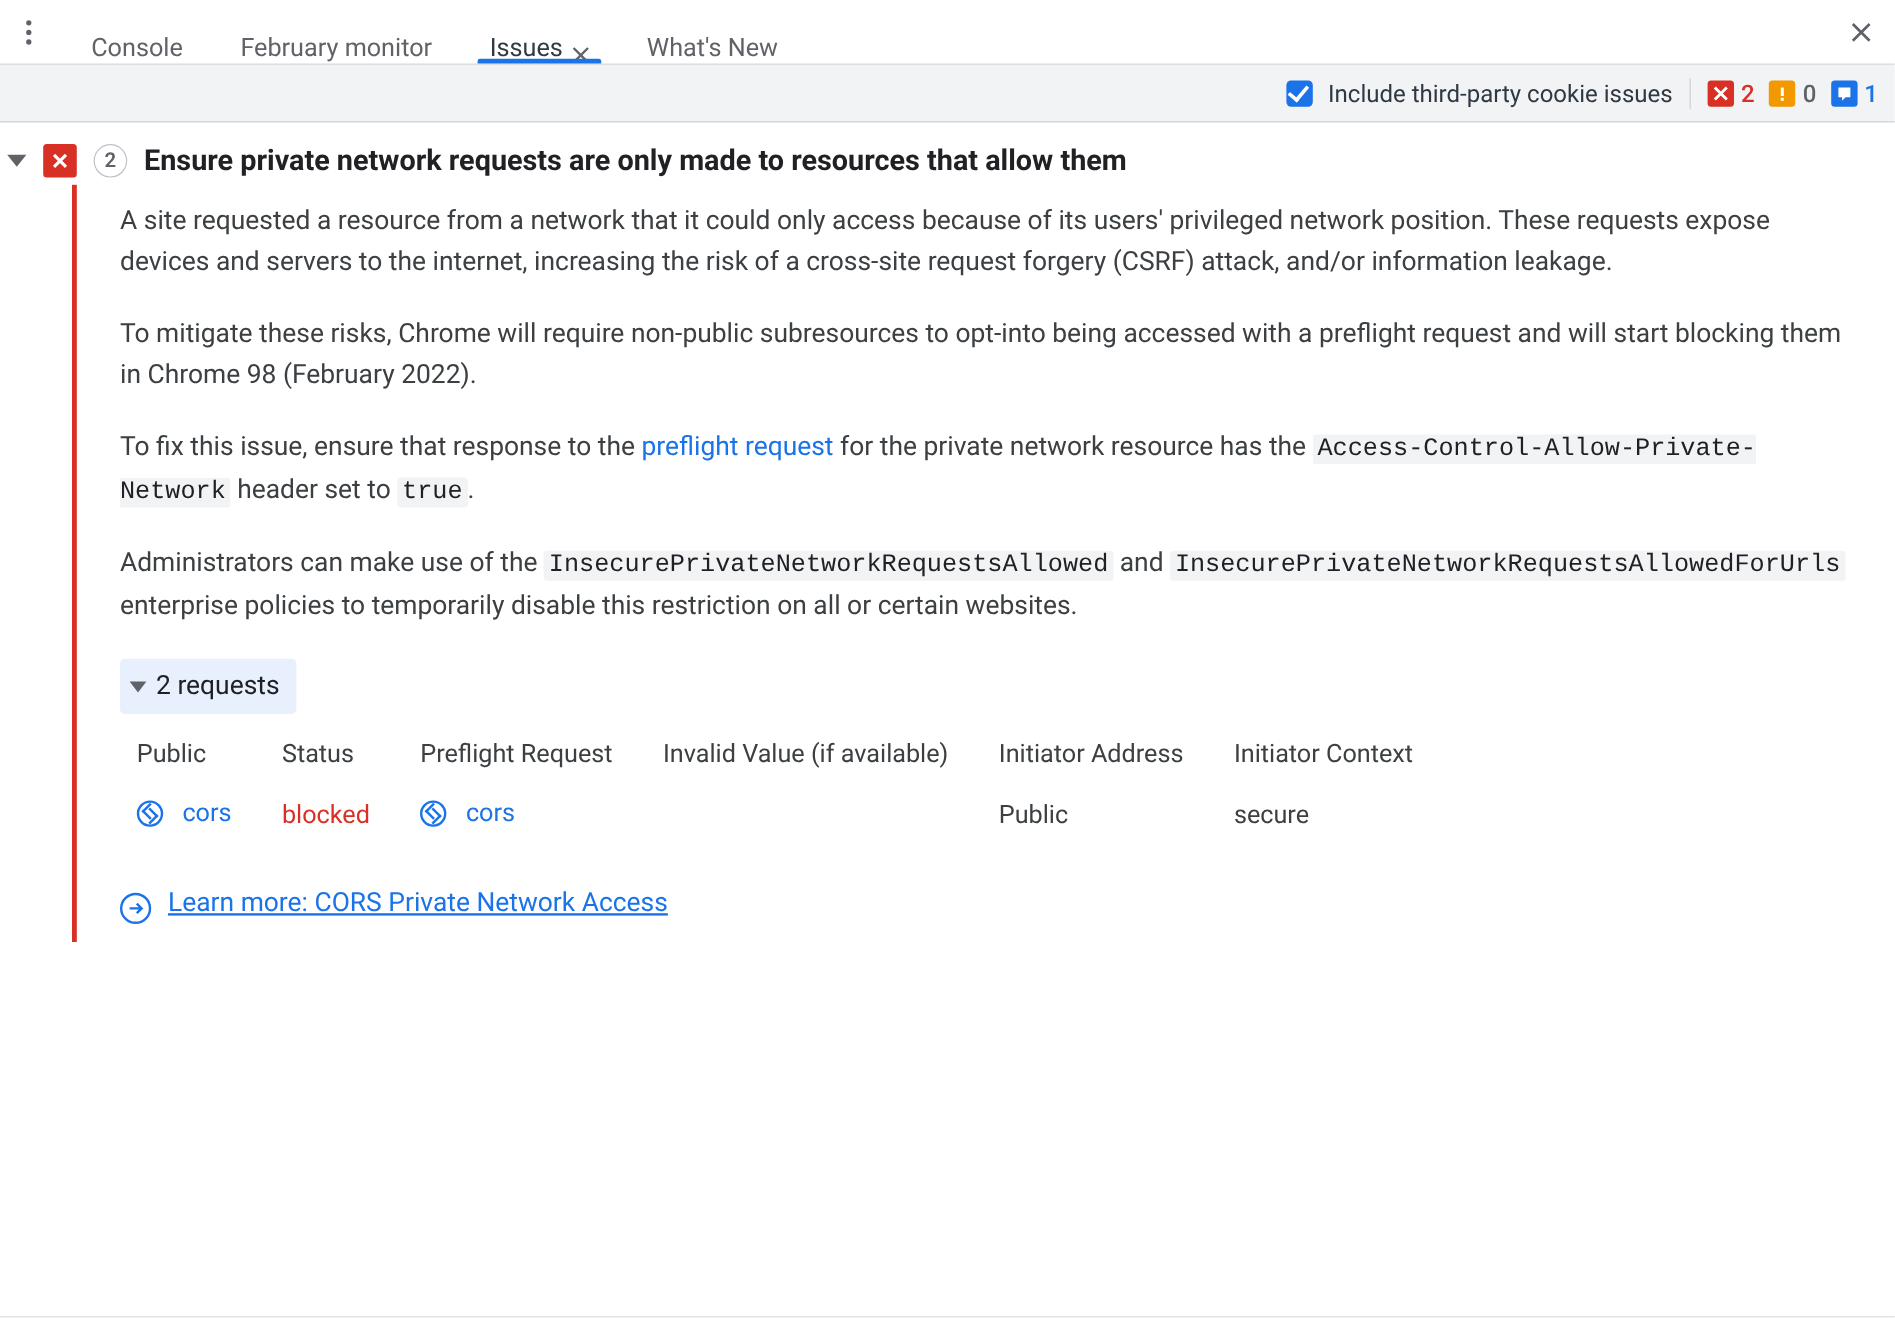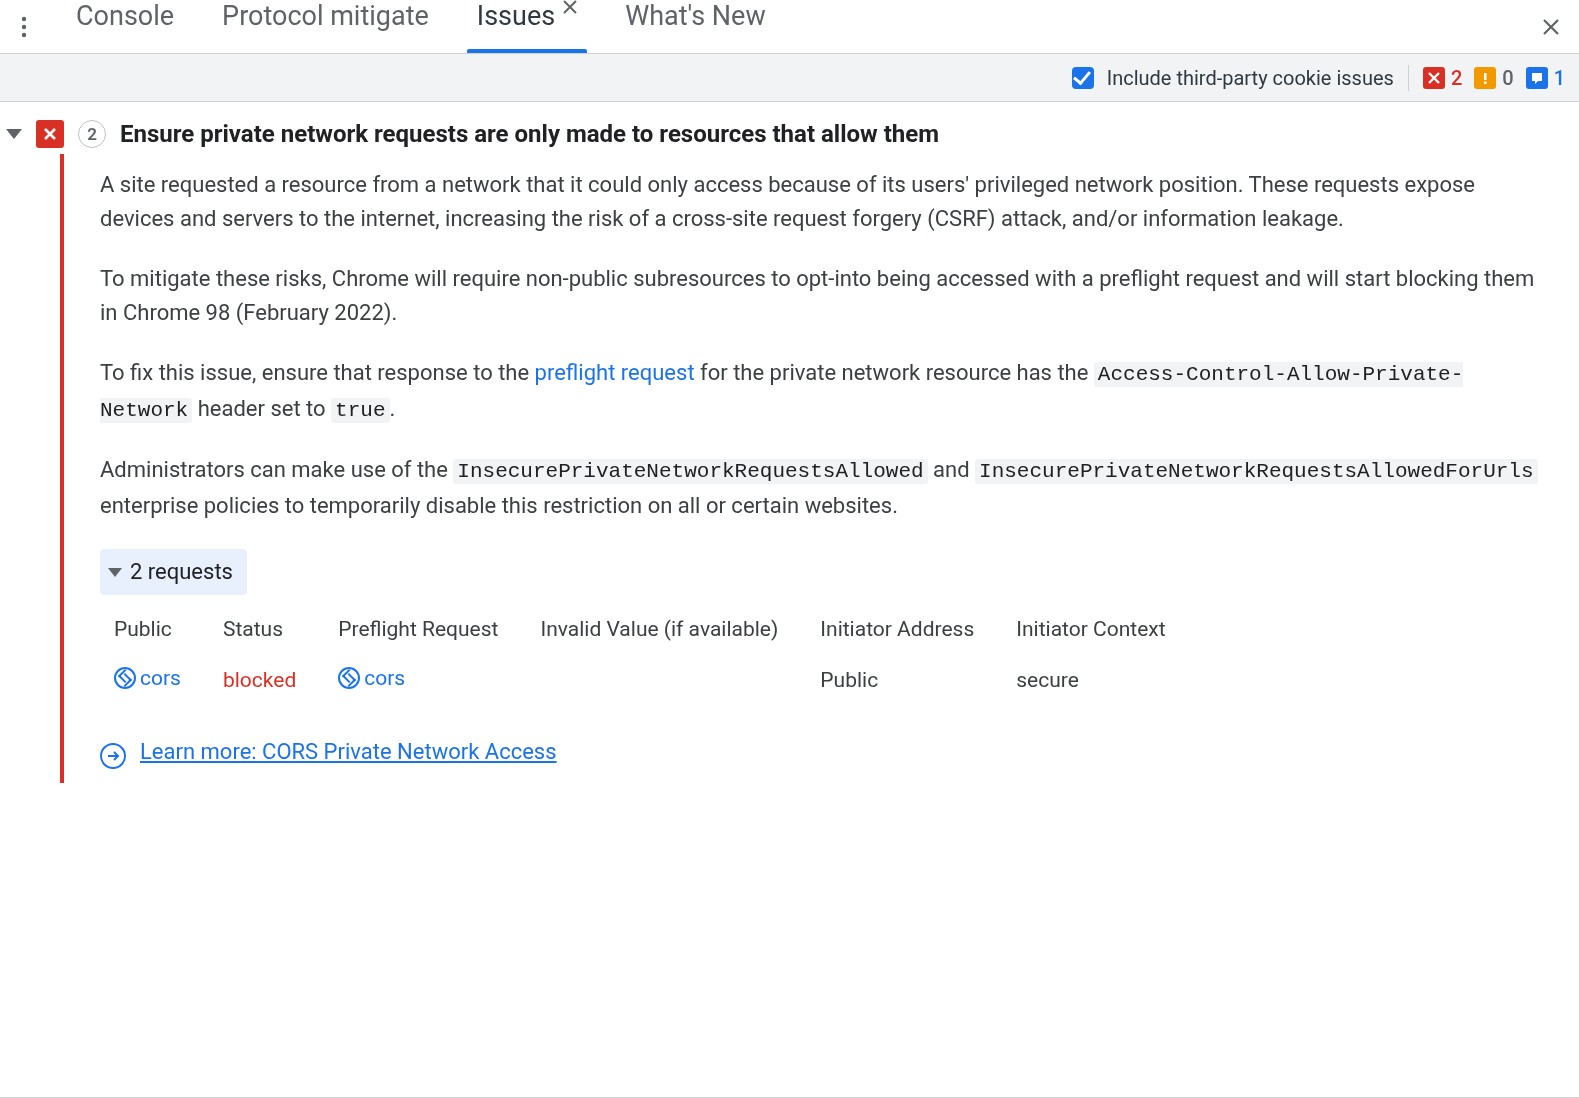--- a/index.html
+++ b/index.html
@@ -41,24 +41,24 @@
   .tabbar .kebab {
     width: 36px; height: 36px;
     display:flex; align-items:center; justify-content:center;
     color: var(--muted);
     cursor: pointer;
     margin-right: 10px;
   }
   .tabbar .tabs { display:flex; height:100%; }
   .tab {
     padding: 0 24px;
-    display:flex; align-items:flex-start;
+    display:flex; align-items:flex-end;
     color: var(--muted);
     cursor: pointer;
-    font-size: 27px;
+    font-size: 21px;
     gap: 8px;
     position: relative;
   }
   .tab.active { color: var(--text); }
   .tab.active::after {
     content:"";
     position:absolute; left:14px; right:14px; bottom:0;
     height:4px; background: var(--tab-active);
     border-radius: 2px 2px 0 0;
   }
@@ -168,21 +168,21 @@
     font-size: 21px;
   }
   table.req th {
     text-align:left; font-weight:400; color:#3c4043;
     padding: 10px 28px 10px 14px;
   }
   table.req td {
     padding: 6px 28px 6px 14px;
     vertical-align: middle;
   }
-  .reqlink { display:inline-flex; align-items:center; gap:4px; color: var(--link); cursor:pointer; }
+  .reqlink { display:inline-flex; align-items:center; gap:16px; color: var(--link); cursor:pointer; }
   .net-ico {
     width:22px; height:22px; border:2px solid var(--link); border-radius:50%;
     display:inline-flex; align-items:center; justify-content:center;
     position:relative;
   }
   .net-ico::before, .net-ico::after {
     content:""; position:absolute; width:8px; height:8px;
     border: solid var(--link);
   }
   .net-ico::before { border-width: 0 0 2px 2px; transform: rotate(45deg); top:2px; left:4px; }
@@ -215,21 +215,21 @@
         <circle cx="3" cy="3" r="2.2" fill="currentColor"></circle>
         <circle cx="3" cy="11" r="2.2" fill="currentColor"></circle>
         <circle cx="3" cy="19" r="2.2" fill="currentColor"></circle>
       </svg>
   </div>
   <div class="tabs">
     <div class="tab">
         <span>Console</span>
       </div>
     <div class="tab">
-        <span>Protocol mitigate</span>
+        <span>February monitor</span>
       </div>
     <div class="tab active">
       <span>Issues</span>
       <span class="close-ico">
         <svg width="14" height="14" viewBox="0 0 14 14">
             <path d="M1 1 L13 13 M13 1 L1 13" stroke="currentColor" stroke-width="2"></path>
           </svg>
       </span>
     </div>
     <div class="tab">

